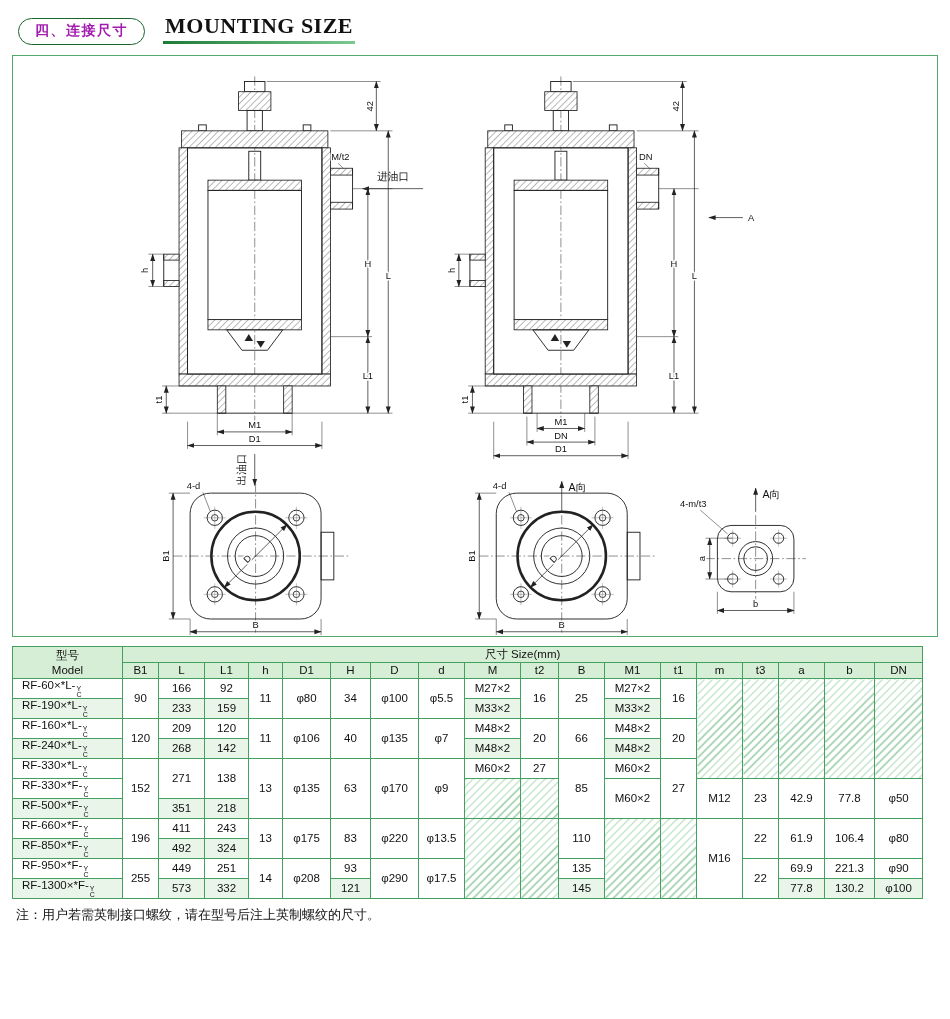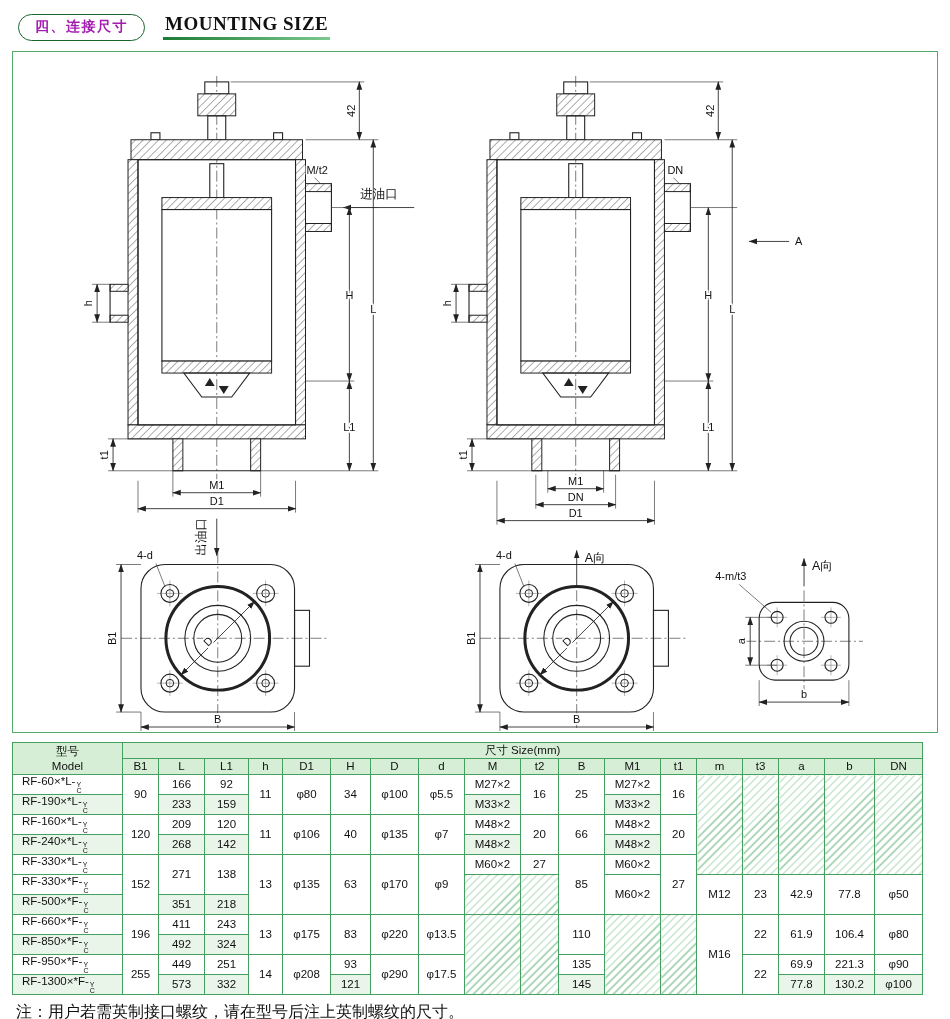--- a/index.html
+++ b/index.html
@@ -1,43 +1,43 @@
 <!DOCTYPE html>
 <html><head>
 <meta charset="utf-8">
 <style>
   * { margin:0; padding:0; box-sizing:border-box; }
   html,body { background:#ffffff; }
   .page { width:950px; height:1019px; background:#ffffff; font-family:"Liberation Sans",sans-serif; color:#111; position:relative; overflow:hidden; }
   .header { display:flex; align-items:flex-end; gap:18px; padding:13px 0 0 18px; }
   .pill { border:1.6px solid #17662c; border-radius:999px; padding:3px 16px 4px; font-size:14px; font-weight:700; color:#a21caf; letter-spacing:1.5px; }
   .title-wrap { display:flex; flex-direction:column; padding-bottom:1px; }
-  .title { font-family:"Liberation Serif",serif; font-size:19px; font-weight:700; letter-spacing:.5px; padding:0 2px; }
+  .title { font-family:"Liberation Serif",serif; font-size:22px; font-weight:700; letter-spacing:.5px; padding:0 2px; }
   .title-underline { height:3px; background:linear-gradient(90deg,#1c7c34,#7cc98f); margin-top:2px; }
-  .draw-box { margin:10px 12px 0; height:682px; border:1px solid #53a96a; background:#fff; }
+  .draw-box { margin:10px 12px 0; height:582px; border:1px solid #53a96a; background:#fff; }
   .dwg { width:100%; height:100%; display:block; }
   .dwg text { font-family:"Liberation Sans",sans-serif; font-size:11px; fill:#111; paint-order:stroke fill; stroke:#fff; stroke-width:3.5px; stroke-linejoin:round; }
   .dwg text.cn { font-size:12.5px; }
   .dwg .s  { stroke:#222; fill:none; stroke-width:1.1; }
   .dwg .sh { stroke:#222; stroke-width:1; }
   .dwg .b3 { stroke-width:3; }
   .dwg .cl { stroke:#444; fill:none; stroke-width:.7; stroke-dasharray:11 3 2 3; }
   .dwg .ext{ stroke:#333; fill:none; stroke-width:.65; }
   .dwg .dim{ stroke:#222; fill:none; stroke-width:.85; }
   .tbl-wrap { margin:9px 12px 0; }
   table { border-collapse:collapse; table-layout:fixed; width:812px; font-size:11.5px; }
   th,td { border:1px solid #44a05e; text-align:center; padding:0 1px; height:17px; line-height:1.12; overflow:hidden; white-space:nowrap; }
   thead th { background:#d6eed6; font-weight:400; height:16px; }
   th.model-h div { line-height:1.25; }
   td.model { text-align:left; padding-left:9px; }
   tr.tint td { background:#e9f5e9; }
   td.hatch { background:repeating-linear-gradient(135deg,#ffffff 0 4.6px,#8fca9d 4.6px 5.6px); }
   .stack { display:inline-flex; flex-direction:column; vertical-align:-2px; margin-left:1px; }
   .stack i { font-style:normal; font-size:7px; line-height:6px; }
-  .footnote { margin:7px 16px 0 16px; font-size:16px; }
+  .footnote { margin:7px 16px 0 16px; font-size:13px; }
 </style>
 </head>
 <body>
 
 <div class="page">
 
   <div class="header">
     <div class="pill">
       <span>四、连接尺寸</span>
     </div>

